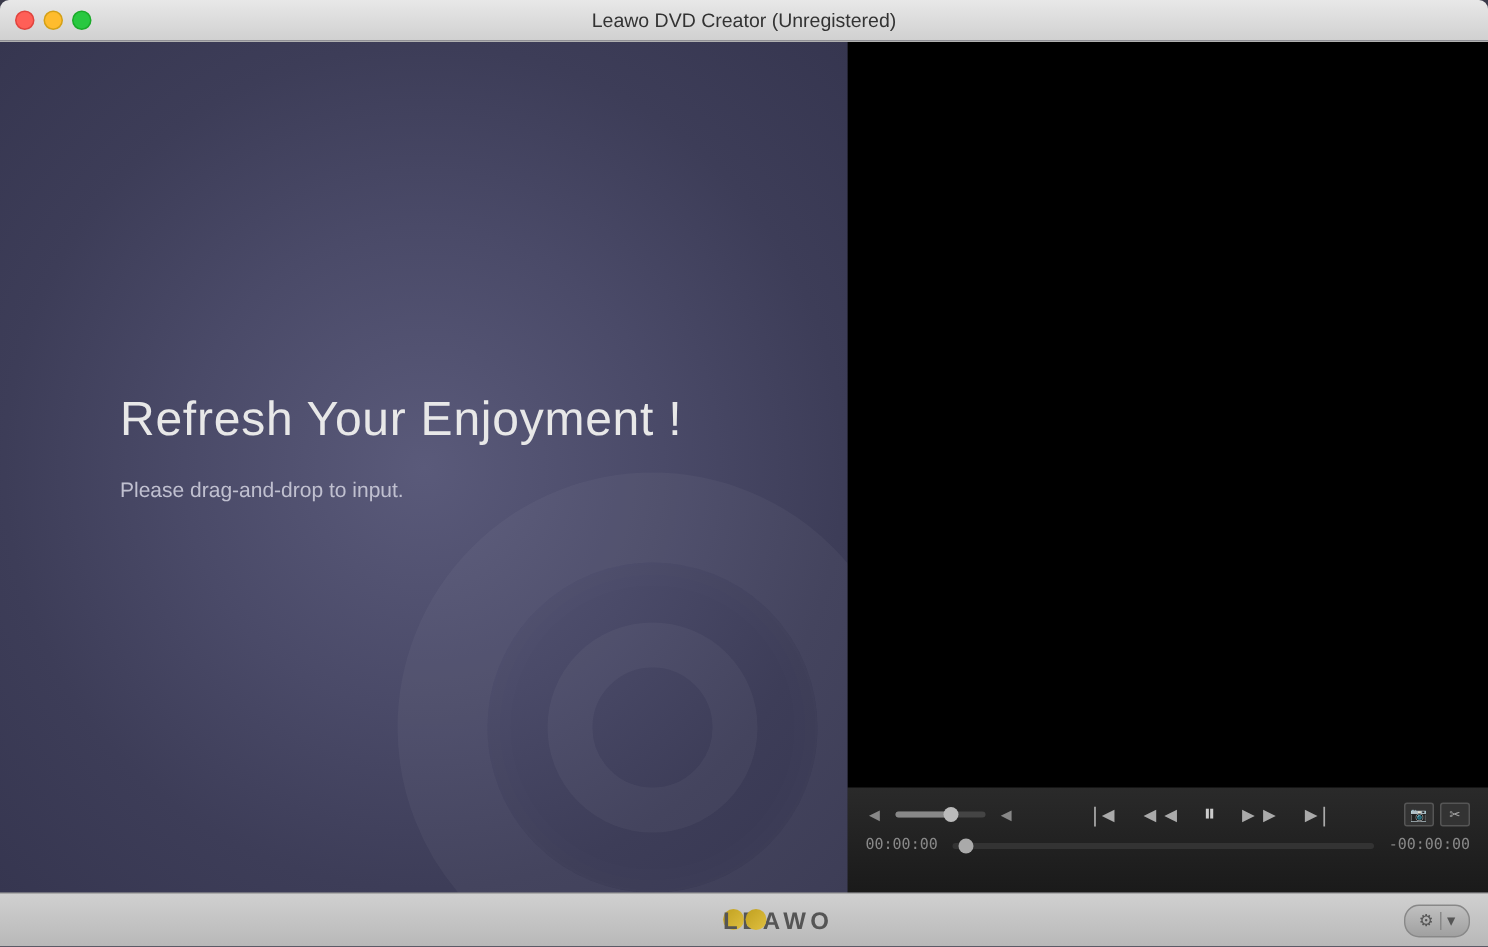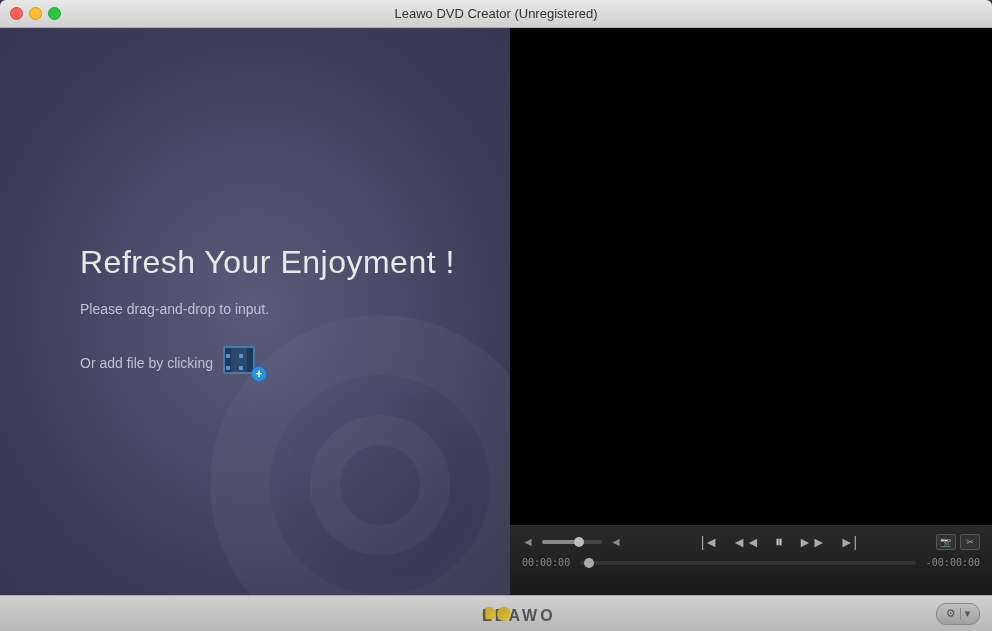--- a/index.html
+++ b/index.html
@@ -52,21 +52,21 @@
 
     
     .main-content {
       display: flex;
       width: 100%;
       height: calc(100% - 28px - 36px);
     }
 
     
     .left-panel {
-      width: 510px;
+      width: 565px;
       height: 100%;
       background: radial-gradient(ellipse at center, #5a5a7a 0%, #4a4a68 40%, #3d3d58 70%, #363650 100%);
       position: relative;
       overflow: hidden;
       display: flex;
       flex-direction: column;
       justify-content: center;
       padding-left: 80px;
     }
 
@@ -384,40 +384,20 @@
 </div>
 
 <div class="main-content">
 
   <div class="left-panel">
     <div class="disc-watermark"></div>
 
     <h1 class="main-heading">Refresh Your Enjoyment !</h1>
     <p class="drag-text">Please drag-and-drop to input.</p>
 
-    <div class="add-file-row">
-      <span class="add-file-text">Or add file by clicking</span>
-      <div class="film-icon">
-        <div class="film-strip">
-          <div class="film-holes">
-            <div class="film-hole-row">
-              <div class="film-hole"></div>
-              <div class="film-hole"></div>
-              <div class="film-hole"></div>
-            </div>
-            <div class="film-hole-row">
-              <div class="film-hole"></div>
-              <div class="film-hole"></div>
-              <div class="film-hole"></div>
-            </div>
-          </div>
-        </div>
-        <div class="plus-badge">+</div>
-      </div>
-    </div>
   </div>
 
   <div class="right-panel">
     <div class="video-area"></div>
 
     <div class="player-controls">
 
       <div class="controls-top">
         <span class="volume-icon">◄</span>
         <div class="volume-slider">

